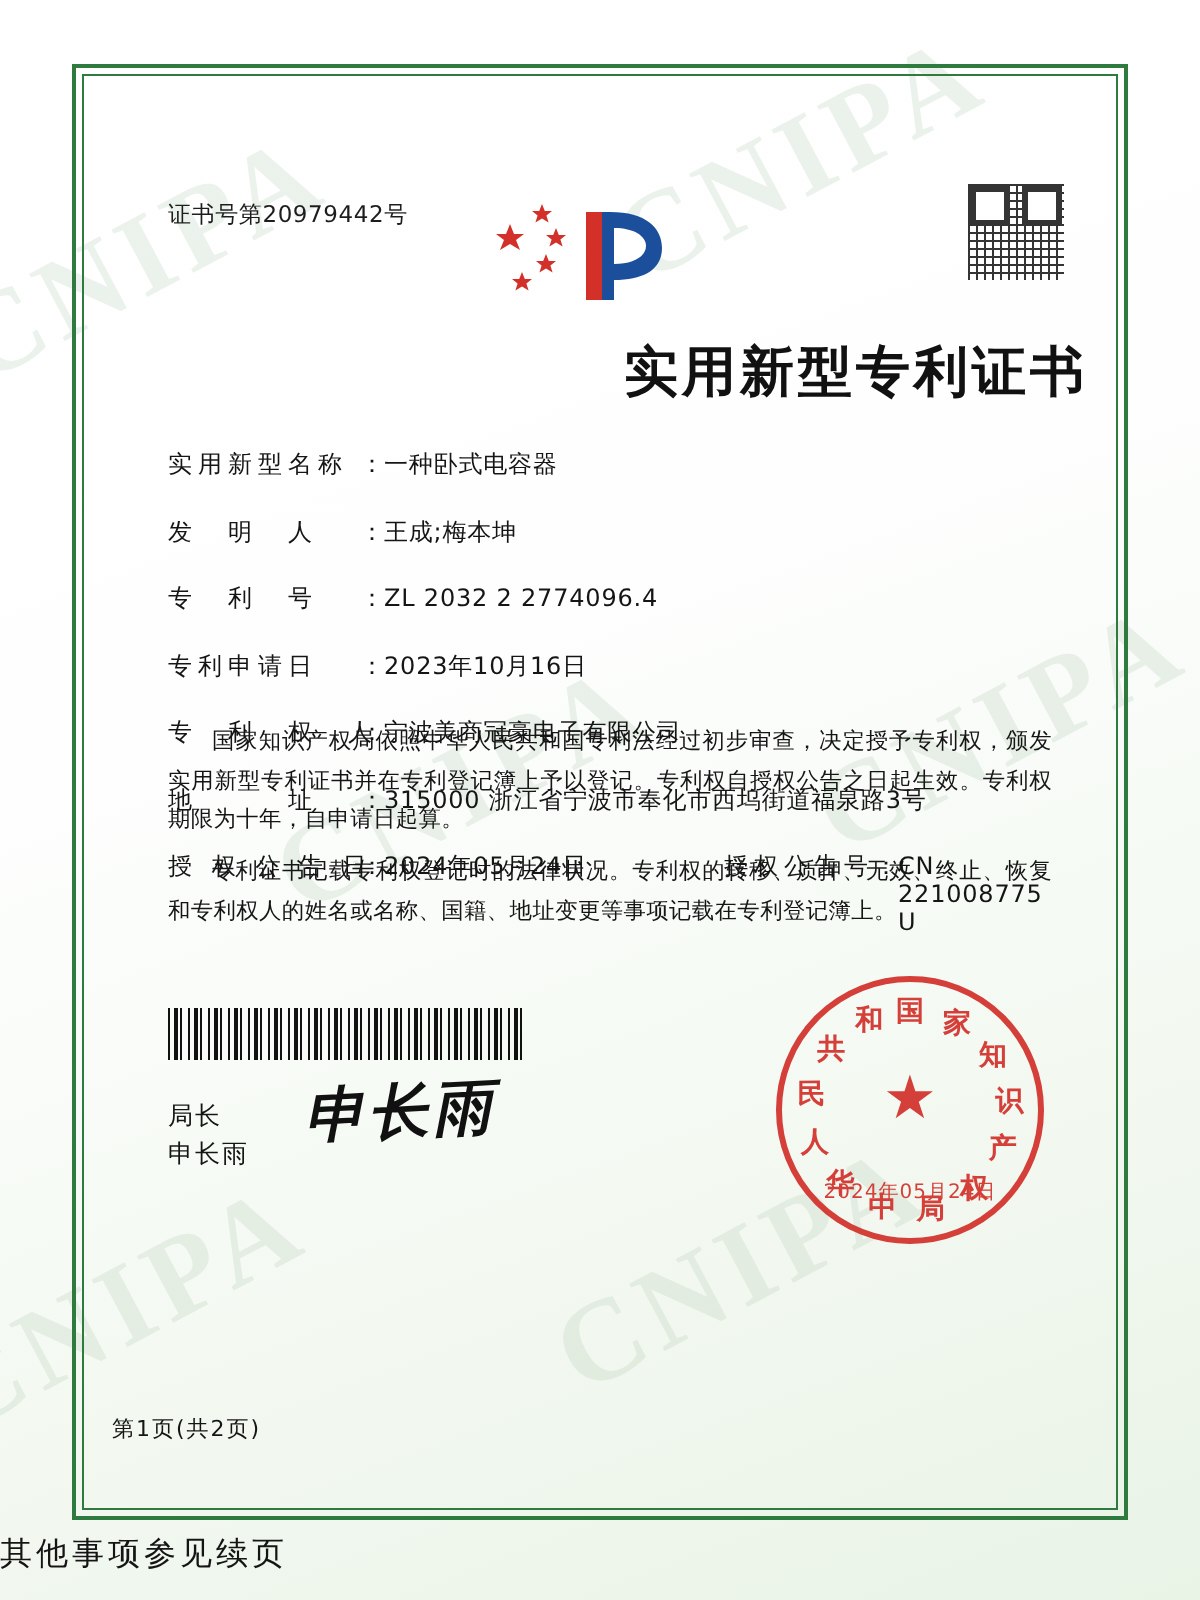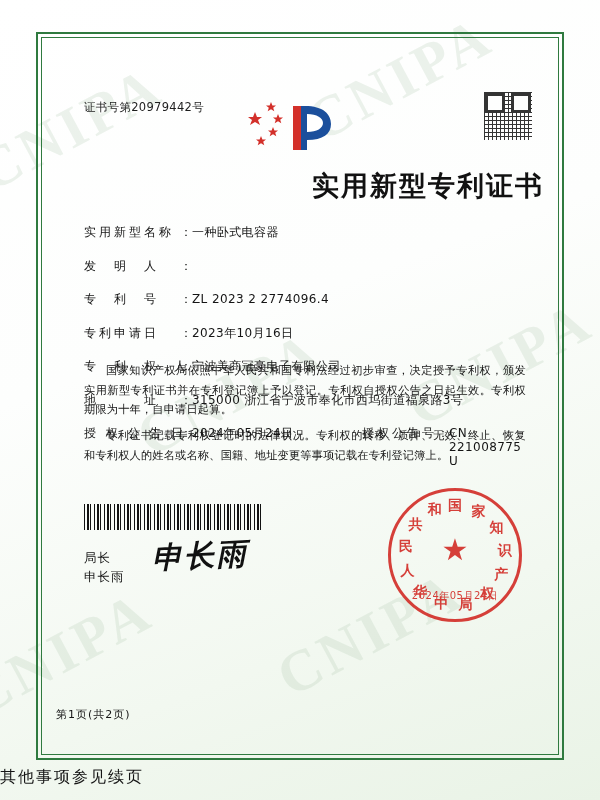--- a/index.html
+++ b/index.html
@@ -311,26 +311,27 @@
 
       <div class="field-row">
         <span class="f-label">实用新型名称</span>
         <span class="f-colon">：</span>
         <span class="f-value">一种卧式电容器</span>
       </div>
 
       <div class="field-row">
         <span class="f-label">发　明　人</span>
         <span class="f-colon">：</span>
+        <span class="f-value">王成;梅本坤</span>
       </div>
 
       <div class="field-row">
         <span class="f-label">专　利　号</span>
         <span class="f-colon">：</span>
-        <span class="f-value">ZL 2023 2 2774096.4</span>
+        <span class="f-value">ZL 2032 2 2774096.4</span>
       </div>
 
       <div class="field-row">
         <span class="f-label">专利申请日</span>
         <span class="f-colon">：</span>
         <span class="f-value">2023年10月16日</span>
       </div>
 
       <div class="field-row">
         <span class="f-label">专　利　权　人</span>

